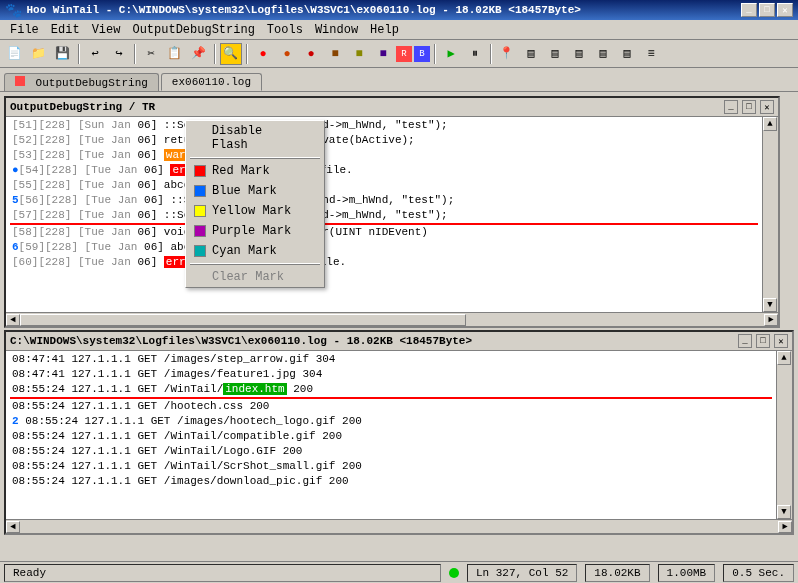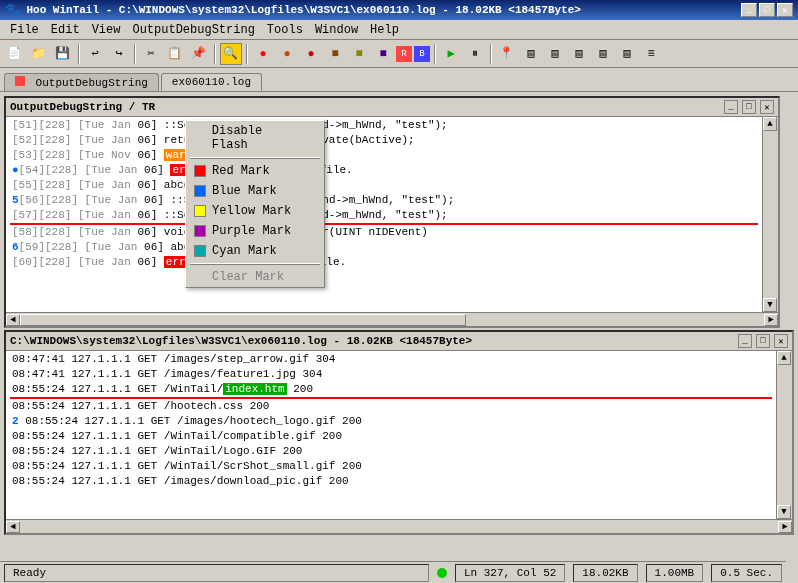--- a/index.html
+++ b/index.html
@@ -93,21 +93,21 @@
     .ctx-item.disabled { color: #808080; cursor: default; }
     .ctx-separator { border-bottom: 1px solid #808080; margin: 2px 4px; border-top: 1px solid #fff; }
     .color-dot {
       width: 12px; height: 12px; border: 1px solid #808080; display: inline-block; flex-shrink: 0;
     }
 
     
     .status-bar {
       background: #d4d0c8; border-top: 1px solid #808080;
       height: 22px; display: flex; align-items: center; padding: 0 4px;
-      font-size: 11px; gap: 8px; position: absolute; bottom: 0; left: 0; right: 12px;
+      font-size: 11px; gap: 8px; position: absolute; bottom: 0; left: 0; right: 0;
     }
     .status-section { padding: 2px 8px; border: 1px inset #808080; }
     .status-led { width: 10px; height: 10px; border-radius: 50%; background: #00cc00; }
 
     
     .main-window {
       position: relative; width: 798px; height: 583px; overflow: hidden;
     }
   </style>
 </head>
@@ -186,23 +186,23 @@
     <div class="log-header">
       <span class="log-title">OutputDebugString / TR</span>
       <div class="log-controls">
         <div class="log-ctrl-btn">_</div>
         <div class="log-ctrl-btn">□</div>
         <div class="log-ctrl-btn">✕</div>
       </div>
     </div>
     <div style="display:flex;">
       <div class="log-content" style="flex:1;height:195px;">
-        <div class="log-line"><span style="color:#888;">[51][228] [Tue Jan</span> <span>06] ::SetWindowText(pFocusWnd-&gt;m_hWnd, "test");</span></div>
+        <div class="log-line"><span style="color:#888;">[51][228] [Sun Jan</span> <span>06] ::SetWindowText(pFocusWnd-&gt;m_hWnd, "test");</span></div>
         <div class="log-line"><span style="color:#888;">[52][228] [Tue Jan</span> <span>06] return CDialog::OnNcActivate(bActive);</span></div>
-        <div class="log-line"><span style="color:#888;">[53][228] [Tue Nov</span> <span>06] </span><span class="highlight-warning">warning</span><span>: no command</span></div>
+        <div class="log-line"><span style="color:#888;">[53][228] [Tue Jan</span> <span>06] </span><span class="highlight-warning">warning</span><span>: no command</span></div>
         <div class="log-line"><span style="color:#0066ff;font-weight:bold;">●</span><span style="color:#888;">[54][228] [Tue Jan</span> <span>06] </span><span class="highlight-error">error</span><span>: failed to open file.</span></div>
         <div class="log-line"><span style="color:#888;">[55][228] [Tue Jan</span> <span>06] abcdefg</span></div>
         <div class="log-line"><span style="color:#0066ff;font-weight:bold;">5</span><span style="color:#888;">[56][228] [Tue Jan</span> <span>06] ::SetWindowText(pFocusWnd-&gt;m_hWnd, "test");</span></div>
         <div class="log-line" style="border-bottom:2px solid red;"><span style="color:#888;">[57][228] [Tue Jan</span> <span>06] ::SetWindowText(pFocusWnd-&gt;m_hWnd, "test");</span></div>
         <div class="log-line"><span style="color:#888;">[58][228] [Tue Jan</span> <span>06] void CTestMFCDlg::OnTimer(UINT nIDEvent)</span></div>
         <div class="log-line"><span style="color:#0066ff;font-weight:bold;">6</span><span style="color:#888;">[59][228] [Tue Jan</span> <span>06] abcdefg</span></div>
         <div class="log-line"><span style="color:#888;">[60][228] [Tue Jan</span> <span>06] </span><span class="highlight-error">error</span><span>: failed to open file.</span></div>
       </div>
       <div style="width:16px;background:#d4d0c8;border-left:1px solid #808080;display:flex;flex-direction:column;">
         <div style="width:14px;height:14px;background:#d4d0c8;border:1px solid #808080;border-top-color:#fff;border-left-color:#fff;display:flex;align-items:center;justify-content:center;font-size:9px;cursor:pointer;">▲</div>

